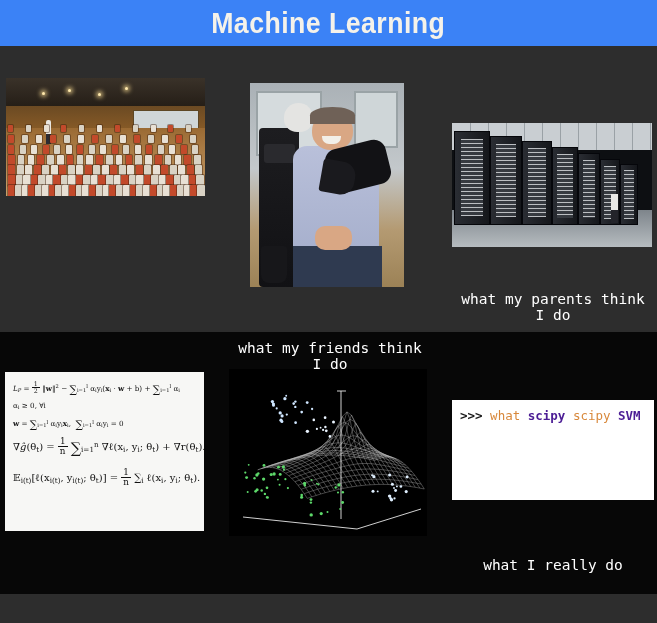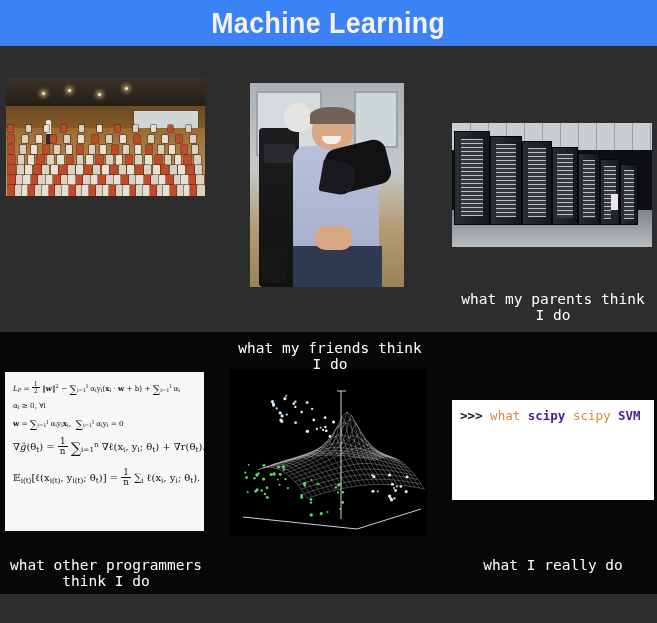--- a/index.html
+++ b/index.html
@@ -490,22 +490,20 @@
         ∇ℓ(x<span class="sub">i</span>, y<span class="sub">i</span>; θ<span class="sub">t</span>) +
         ∇r(θ<span class="sub">t</span>).
       </div>
       <div class="eq big">
         𝔼<span class="sub">i(t)</span>[ℓ(x<span class="sub">i(t)</span>, y<span class="sub">i(t)</span>; θ<span class="sub">t</span>)] =
         <span class="frac"><span class="num">1</span><span class="den">n</span></span>
         ∑<span class="sub">i</span> ℓ(x<span class="sub">i</span>, y<span class="sub">i</span>; θ<span class="sub">t</span>).
       </div>
     </div>
   </div>
-  <div class="caption" id="cap-other" style="left:0;top:557px;width:212px;">what other programmers
-think I do</div>
 
   <div class="thumb" id="pic-surface">
     <svg class="surf-svg" viewBox="0 0 198 167" preserveAspectRatio="none">
       <g id="mesh" stroke="#dcdcdc" stroke-width="0.35" fill="none" opacity="0.9">
           <path d="M28.7 100.9 L31.8 99.7 L34.9 98.9 L38.0 98.5 L41.1 98.4 L44.2 98.7 L47.3 99.5 L50.4 100.6 L53.5 102.2 L56.6 104.2 L59.7 106.7 L62.8 109.5 L65.9 112.7 L69.0 116.3 L72.1 120.3 L75.2 124.7 L78.3 129.4 "></path>
           <path d="M33.2 99.4 L36.3 98.1 L39.4 97.3 L42.5 96.8 L45.6 96.7 L48.7 97.0 L51.8 97.7 L54.9 98.9 L58.0 100.5 L61.1 102.5 L64.2 105.0 L67.3 107.8 L70.4 111.1 L73.5 114.7 L76.6 118.7 L79.7 123.1 L82.8 127.8 "></path>
           <path d="M37.8 97.9 L40.8 96.6 L43.9 95.7 L47.0 95.2 L50.1 95.0 L53.2 95.3 L56.3 96.0 L59.4 97.1 L62.5 98.7 L65.6 100.8 L68.7 103.3 L71.8 106.2 L74.9 109.5 L78.0 113.2 L81.1 117.2 L84.2 121.6 L87.3 126.4 "></path>
           <path d="M42.3 96.4 L45.3 95.1 L48.4 94.2 L51.5 93.6 L54.6 93.4 L57.7 93.6 L60.8 94.2 L63.9 95.4 L67.0 97.0 L70.1 99.1 L73.2 101.6 L76.3 104.6 L79.4 107.9 L82.5 111.7 L85.6 115.8 L88.7 120.2 L91.8 125.0 "></path>
           <path d="M46.8 95.1 L49.8 93.7 L52.9 92.7 L56.0 92.1 L59.1 91.8 L62.2 91.9 L65.3 92.5 L68.4 93.6 L71.5 95.2 L74.6 97.3 L77.7 100.0 L80.8 103.0 L83.9 106.5 L87.0 110.3 L90.1 114.4 L93.2 118.9 L96.3 123.7 "></path>
           <path d="M51.3 93.8 L54.3 92.4 L57.4 91.3 L60.5 90.6 L63.6 90.2 L66.7 90.2 L69.8 90.7 L72.9 91.7 L76.0 93.4 L79.1 95.6 L82.2 98.3 L85.3 101.5 L88.4 105.0 L91.5 108.9 L94.6 113.1 L97.7 117.6 L100.8 122.5 "></path>

